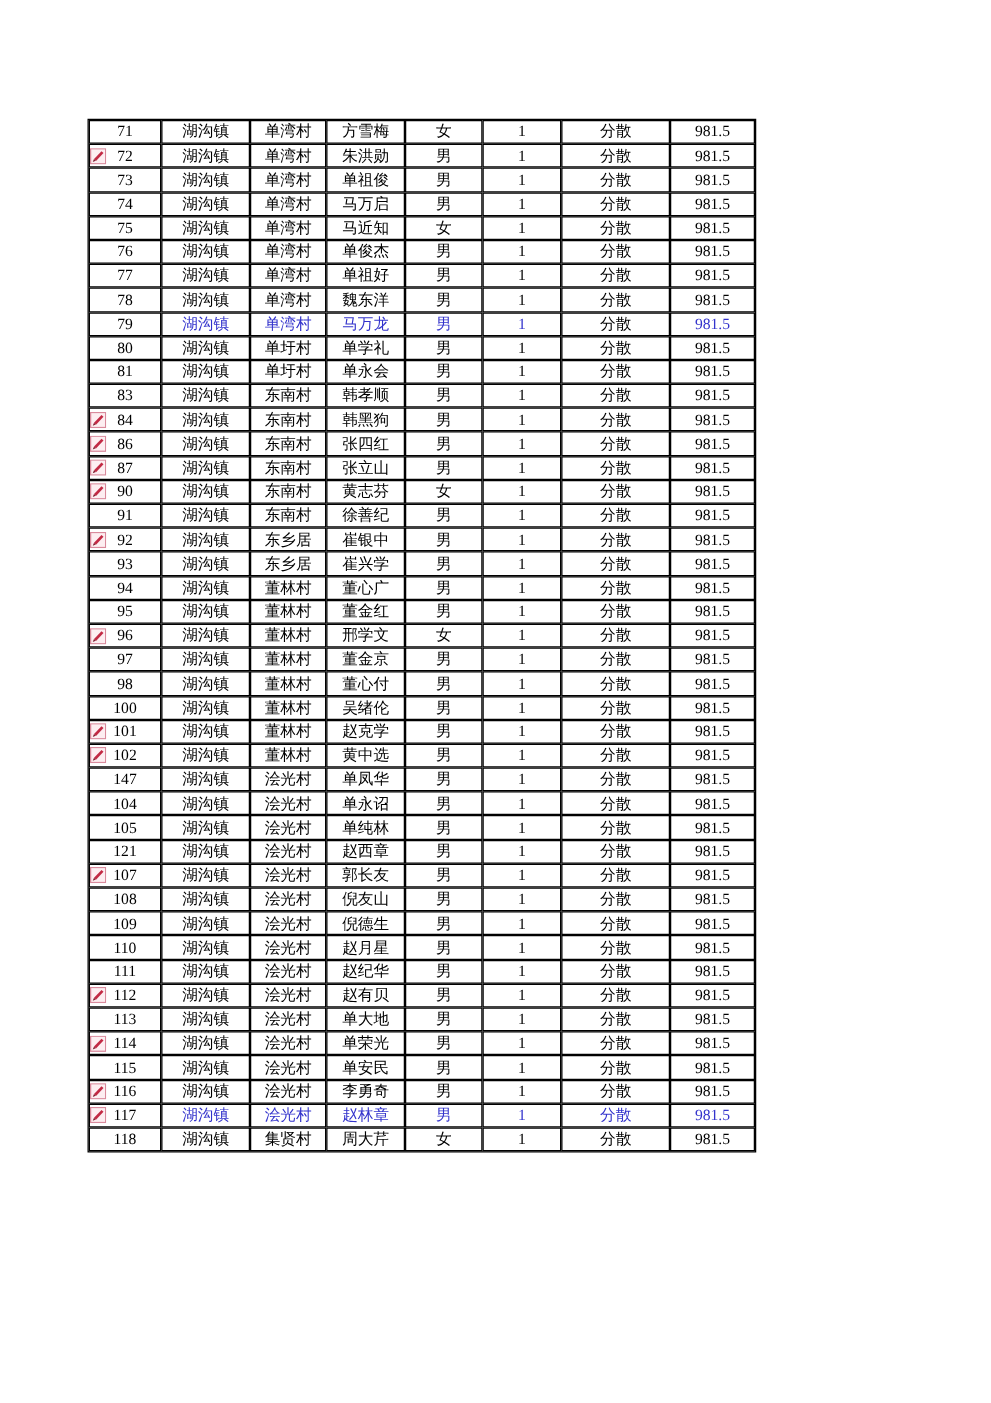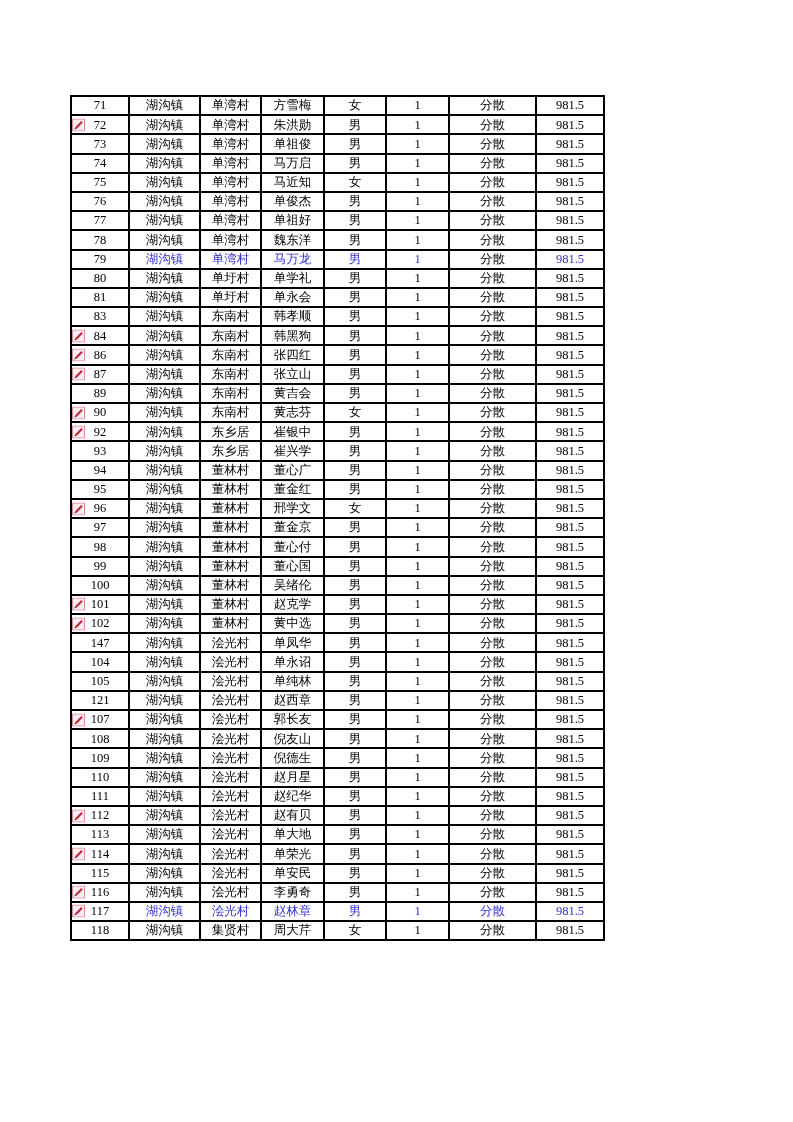--- a/index.html
+++ b/index.html
@@ -234,46 +234,46 @@
             </span><span>87</span></td>
           <td><span>湖沟镇</span></td>
           <td><span>东南村</span></td>
           <td><span>张立山</span></td>
           <td><span>男</span></td>
           <td><span>1</span></td>
           <td><span>分散</span></td>
           <td><span>981.5</span></td>
         </tr>
         <tr>
-          <td><span>89</span></td>
-          <td><span>湖沟镇</span></td>
-          <td><span>东南村</span></td>
-          <td><span>黄吉会</span></td>
-          <td><span>男</span></td>
-          <td><span>1</span></td>
-          <td><span>分散</span></td>
-          <td><span>981.5</span></td>
-        </tr>
-        <tr>
           <td><span class="pencil">
               <svg viewBox="0 0 13 13" xmlns="http://www.w3.org/2000/svg">
                 <rect x="0.5" y="0.5" width="12" height="12" fill="#fdeef1" stroke="#d98a9c"></rect>
                 <path d="M4 9.5 L10 3.2" stroke="#c22a44" stroke-width="2.2" fill="none"></path>
                 <path d="M2.2 11 L4.6 10 L3.2 8.7 Z" fill="#7d1f30"></path>
               </svg>
             </span><span>90</span></td>
           <td><span>湖沟镇</span></td>
           <td><span>东南村</span></td>
           <td><span>黄志芬</span></td>
           <td><span>女</span></td>
           <td><span>1</span></td>
           <td><span>分散</span></td>
           <td><span>981.5</span></td>
         </tr>
         <tr>
+          <td><span>91</span></td>
+          <td><span>湖沟镇</span></td>
+          <td><span>东南村</span></td>
+          <td><span>徐善纪</span></td>
+          <td><span>男</span></td>
+          <td><span>1</span></td>
+          <td><span>分散</span></td>
+          <td><span>981.5</span></td>
+        </tr>
+        <tr>
           <td><span class="pencil">
               <svg viewBox="0 0 13 13" xmlns="http://www.w3.org/2000/svg">
                 <rect x="0.5" y="0.5" width="12" height="12" fill="#fdeef1" stroke="#d98a9c"></rect>
                 <path d="M4 9.5 L10 3.2" stroke="#c22a44" stroke-width="2.2" fill="none"></path>
                 <path d="M2.2 11 L4.6 10 L3.2 8.7 Z" fill="#7d1f30"></path>
               </svg>
             </span><span>92</span></td>
           <td><span>湖沟镇</span></td>
           <td><span>东乡居</span></td>
           <td><span>崔银中</span></td>
@@ -336,30 +336,20 @@
           <td><span>男</span></td>
           <td><span>1</span></td>
           <td><span>分散</span></td>
           <td><span>981.5</span></td>
         </tr>
         <tr>
           <td><span>98</span></td>
           <td><span>湖沟镇</span></td>
           <td><span>董林村</span></td>
           <td><span>董心付</span></td>
-          <td><span>男</span></td>
-          <td><span>1</span></td>
-          <td><span>分散</span></td>
-          <td><span>981.5</span></td>
-        </tr>
-        <tr>
-          <td><span>99</span></td>
-          <td><span>湖沟镇</span></td>
-          <td><span>董林村</span></td>
-          <td><span>董心国</span></td>
           <td><span>男</span></td>
           <td><span>1</span></td>
           <td><span>分散</span></td>
           <td><span>981.5</span></td>
         </tr>
         <tr>
           <td><span>100</span></td>
           <td><span>湖沟镇</span></td>
           <td><span>董林村</span></td>
           <td><span>吴绪伦</span></td>

